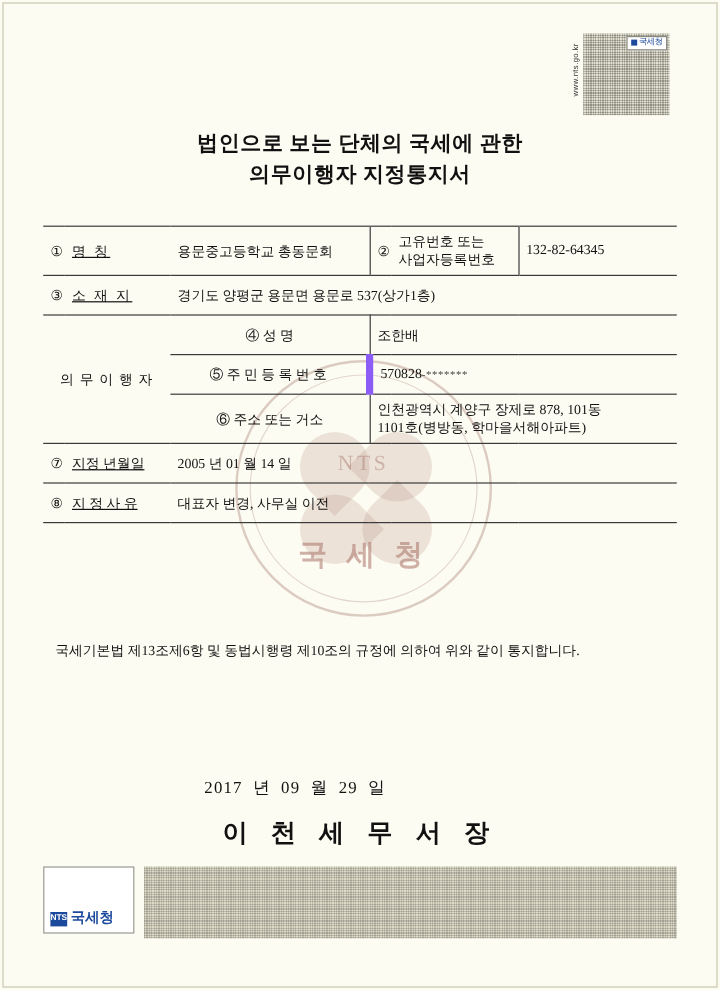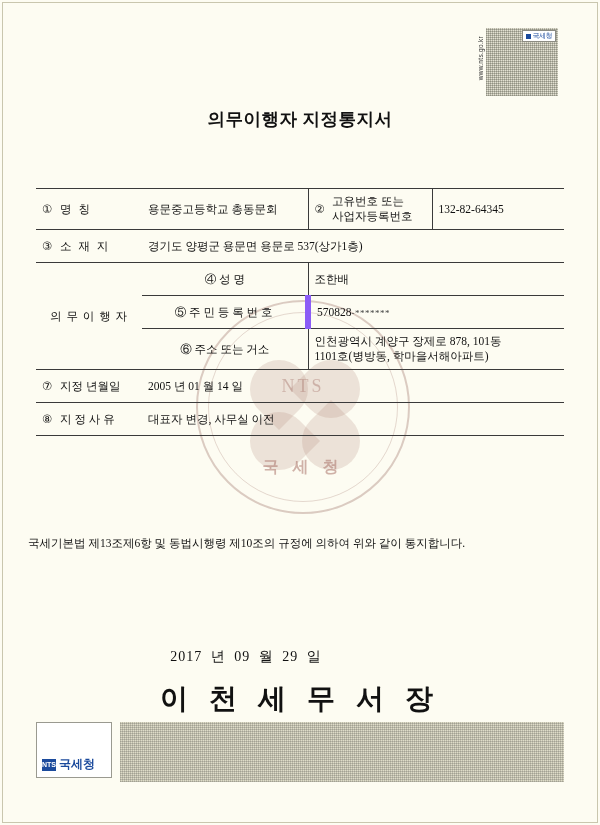--- a/index.html
+++ b/index.html
@@ -109,20 +109,21 @@
   .doc-table td {
     border-top: 1px solid #3a3a3a;
     border-bottom: 1px solid #3a3a3a;
     padding: 5px 6px;
     vertical-align: middle;
     height: 22px;
   }
   .doc-table tr.no-top td { border-top: 0; }
   .lbl {
     white-space: nowrap;
+    text-decoration: underline;
   }
   .lbl-spread {
     letter-spacing: 2px;
   }
   .val {
     padding-left: 8px;
   }
   .vline-l { border-left: 1px solid #3a3a3a; }
   .center { text-align: center; }
   .tall { height: 40px; }
@@ -133,21 +134,21 @@
   .rrn-masked .mask {
     font-size: 9px;
     letter-spacing: 0.5px;
     color: #444;
   }
 
   
   .statement {
     position: absolute;
     top: 534px;
-    left: 28px;
+    left: 46px;
     width: 500px;
     font-size: 11.5px;
     line-height: 19px;
     color: #111;
   }
 
   
   .date-line {
     position: absolute;
     top: 648px;
@@ -160,21 +161,21 @@
   }
   .date-line span { margin: 0 2px; }
 
   
   .issuer {
     position: absolute;
     top: 680px;
     left: 0;
     width: 600px;
     text-align: center;
-    font-size: 28px;
+    font-size: 21px;
     font-weight: bold;
     letter-spacing: 7px;
     color: #111;
   }
 
   
   .seal {
     position: absolute;
     top: 648px;
     left: 398px;
@@ -223,21 +224,21 @@
     font-size: 18px;
     letter-spacing: 3px;
     font-family: "Liberation Serif", serif;
   }
   .watermark .wm-kr {
     position: absolute;
     bottom: 34px;
     left: 0;
     width: 100%;
     text-align: center;
-    font-size: 16px;
+    font-size: 24px;
     font-weight: bold;
     letter-spacing: 5px;
     color: rgba(170,115,105,0.55);
   }
   .wm-petal {
     position: absolute;
     width: 58px;
     height: 58px;
     border-radius: 50% 50% 50% 0;
     background: rgba(178,135,125,0.22);
@@ -300,20 +301,21 @@
 <div class="page">
   <div class="page-border"></div>
 
   <div class="qr-block"></div>
   <div class="qr-tag">
     <span class="nts-dot"></span><span>국세청</span>
   </div>
   <div class="qr-url">www.nts.go.kr</div>
 
   <div class="title-wrap">
+    <div class="title-line">법인으로 보는 단체의 국세에 관한</div>
     <div class="title-line">의무이행자 지정통지서</div>
   </div>
 
   <div class="watermark">
     <div class="wm-inner"></div>
     <div class="wm-petal" style="top:58px;left:52px;transform:rotate(-45deg);"></div>
     <div class="wm-petal" style="top:58px;left:104px;transform:rotate(45deg);"></div>
     <div class="wm-petal" style="top:110px;left:52px;transform:rotate(-135deg);"></div>
     <div class="wm-petal" style="top:110px;left:104px;transform:rotate(135deg);"></div>
     <div class="wm-nts">NTS</div>

